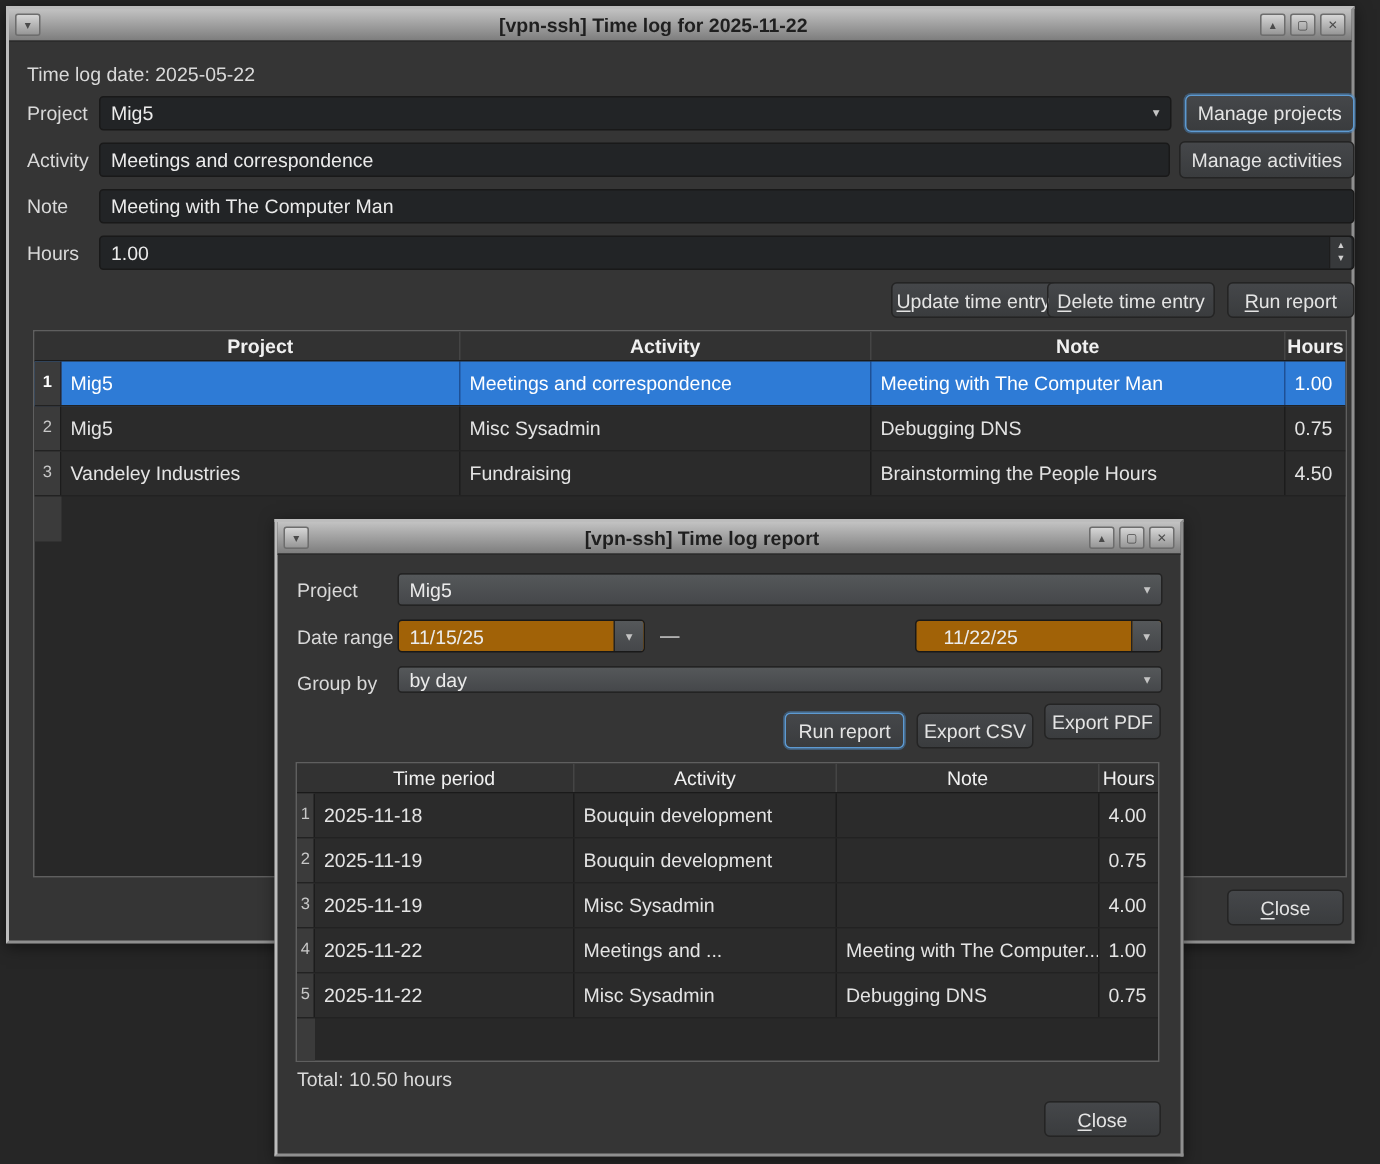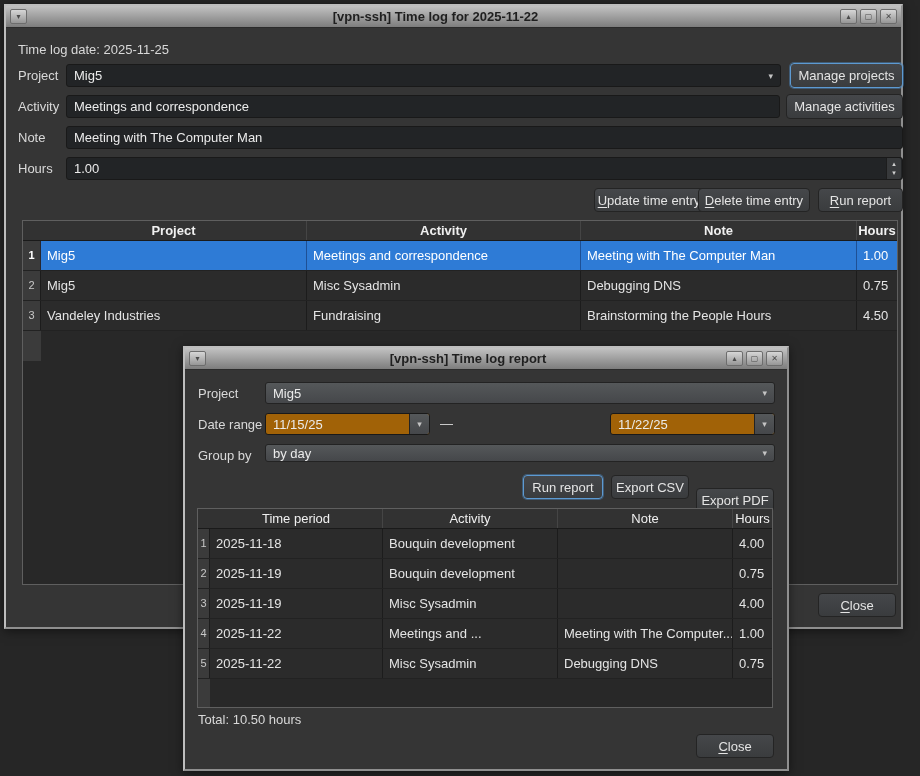--- a/index.html
+++ b/index.html
@@ -116,21 +116,21 @@
         <span>▴</span>
       </div>
     <div class="tb-btn">
         <span>▢</span>
       </div>
     <div class="tb-btn">
         <span>✕</span>
       </div>
   </div>
 
-  <div class="label" style="left:12px; top:36px;">Time log date: 2025-11-25</div>
+  <div class="label" style="left:12px; top:36px;">Time log date: 2025-05-22</div>
 
   <div class="label" style="left:12px; top:62px;">Project</div>
   <div class="combo-dark" style="left:60px; top:58px; width:715px; height:23px;">
     <span>Mig5</span>
     <span class="arrow">▾</span>
   </div>
   <div class="btn focused" style="left:784px; top:57px; width:113px; height:25px;">
     <span>Manage projects</span>
   </div>
 
@@ -231,38 +231,38 @@
     <span>Mig5</span>
     <span class="arrow">▾</span>
   </div>
 
   <div class="label" style="left:13px; top:69px;">Date range</div>
   <div class="date-field" style="left:80px; top:65px; width:165px; height:22px;">
     <span class="date-text">11/15/25</span>
     <span class="date-btn">▾</span>
   </div>
   <div class="dash" style="left:255px; top:68px;">—</div>
-  <div class="date-field" style="left:425px; top:65px; width:165px; height:22px;">
+  <div class="date-field" style="left:425px; top:65px; width:165px; height:22px;padding-left:11px;">
     <span class="date-text">11/22/25</span>
     <span class="date-btn">▾</span>
   </div>
 
   <div class="label" style="left:13px; top:100px;">Group by</div>
   <div class="combo-gray" style="left:80px; top:96px; width:510px; height:18px;">
     <span>by day</span>
     <span class="arrow">▾</span>
   </div>
 
   <div class="btn focused" style="left:338px; top:127px; width:80px; height:24px;">
     <span>Run report</span>
   </div>
   <div class="btn" style="left:426px; top:127px; width:78px; height:24px;">
     <span>Export CSV</span>
   </div>
-  <div class="btn" style="left:511px; top:140px; width:78px; height:24px;">
+  <div class="btn" style="left:511px; top:121px; width:78px; height:24px;">
     <span>Export PDF</span>
   </div>
 
   <div class="ttable dlgtbl" style="left:12px; top:160px; width:576px; height:200px;">
     <div class="thead">
       <div class="hc" style="border-right:none;"></div>
       <div class="hc">Time period</div>
       <div class="hc">Activity</div>
       <div class="hc">Note</div>
       <div class="hc">Hours</div>

